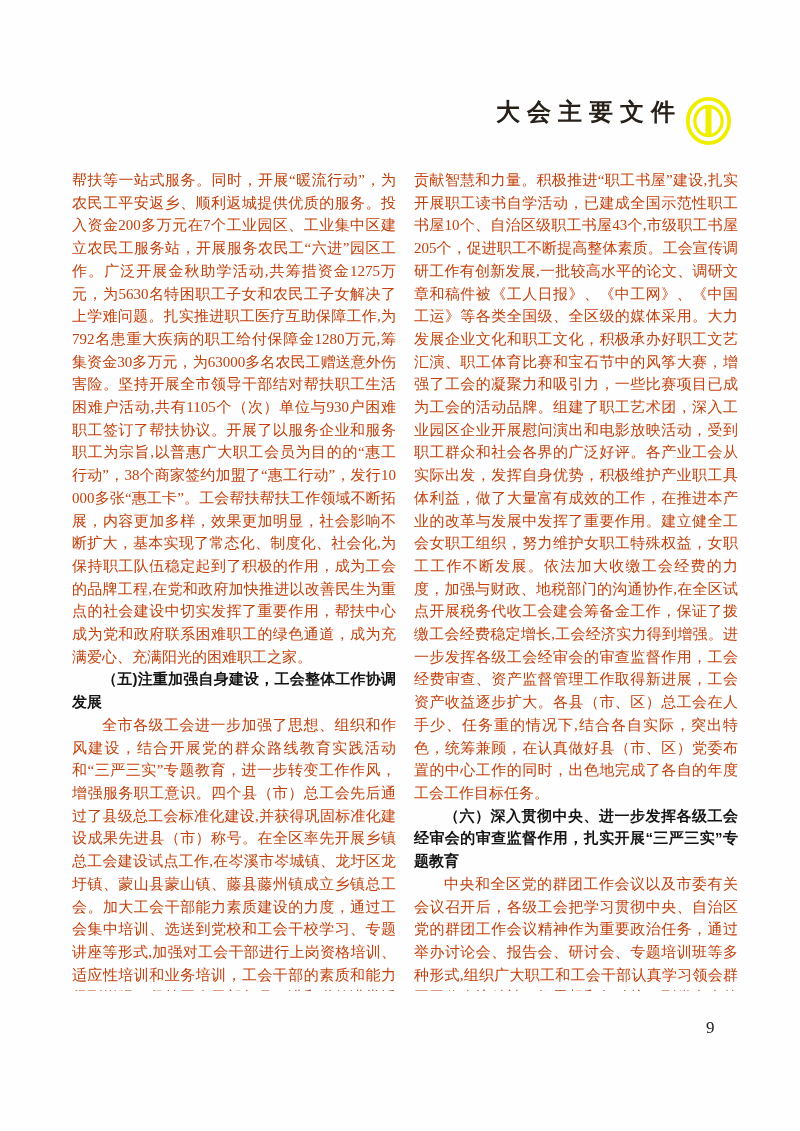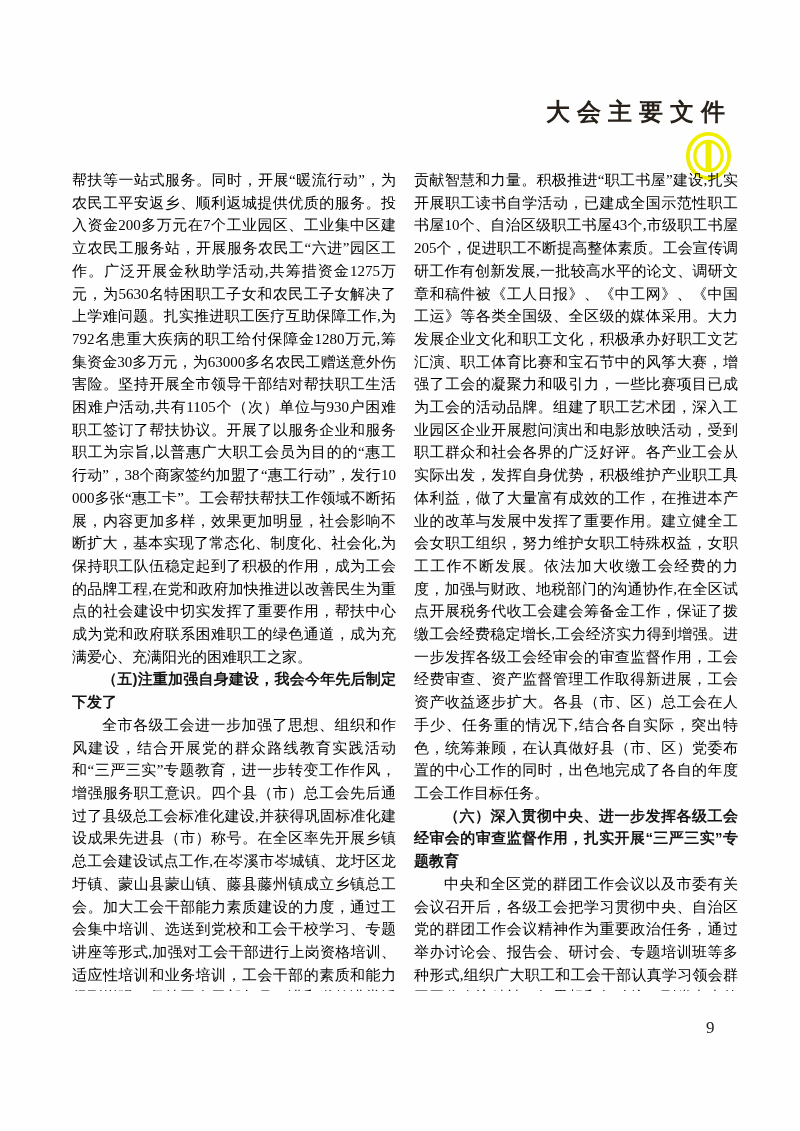--- a/index.html
+++ b/index.html
@@ -10,23 +10,22 @@
     background: #fefefe;
     overflow: hidden;
     font-family: "Liberation Serif", "DejaVu Serif", serif;
   }
   
   .header {
     position: absolute;
     top: 96px;
     right: 68px;
     display: flex;
-    align-items: flex-end;
+    align-items: flex-start;
     gap: 3px;
-    flex-direction: column;
   }
   .header-title {
     font-family: "Liberation Serif", "DejaVu Serif", serif;
     font-weight: 700;
     font-size: 24px;
     letter-spacing: 7px;
     color: #27211a;
     white-space: nowrap;
   }
   .emblem { width: 47px; height: 50px; display: block; }
@@ -42,21 +41,21 @@
     overflow: hidden;
   }
   .text-column {
     width: 324px;
     flex: 0 0 324px;
   }
   .block {
     margin: 0;
     font-size: 15px;
     line-height: 22.7px;
-    color: #000000;
+    color: #c2410c;
     text-align: justify;
     text-indent: 2em;
     word-break: break-all;
   }
   .block.continuation { text-indent: 0; }
   .block.heading {
     font-family: "Liberation Sans", "DejaVu Sans", sans-serif;
     font-weight: 700;
     color: #141414;
   }
@@ -81,21 +80,21 @@
         <ellipse cx="50" cy="52" rx="44" ry="47" fill="none" stroke="#f0ee00" stroke-width="8"></ellipse>
         <ellipse cx="50" cy="52" rx="29" ry="31" fill="none" stroke="#f0ee00" stroke-width="7"></ellipse>
         <rect x="43.5" y="23" width="13" height="58" fill="#f0ee00"></rect>
       </svg>
     </span>
   </div>
 
   <div class="article-body">
     <div class="text-column">
         <p class="block continuation">帮扶等一站式服务。同时，开展“暖流行动”，为农民工平安返乡、顺利返城提供优质的服务。投入资金200多万元在7个工业园区、工业集中区建立农民工服务站，开展服务农民工“六进”园区工作。广泛开展金秋助学活动,共筹措资金1275万元，为5630名特困职工子女和农民工子女解决了上学难问题。扎实推进职工医疗互助保障工作,为792名患重大疾病的职工给付保障金1280万元,筹集资金30多万元，为63000多名农民工赠送意外伤害险。坚持开展全市领导干部结对帮扶职工生活困难户活动,共有1105个（次）单位与930户困难职工签订了帮扶协议。开展了以服务企业和服务职工为宗旨,以普惠广大职工会员为目的的“惠工行动”，38个商家签约加盟了“惠工行动”，发行10000多张“惠工卡”。工会帮扶帮扶工作领域不断拓展，内容更加多样，效果更加明显，社会影响不断扩大，基本实现了常态化、制度化、社会化,为保持职工队伍稳定起到了积极的作用，成为工会的品牌工程,在党和政府加快推进以改善民生为重点的社会建设中切实发挥了重要作用，帮扶中心成为党和政府联系困难职工的绿色通道，成为充满爱心、充满阳光的困难职工之家。</p>
-        <p class="block heading">（五)注重加强自身建设，我会今年先后制定下发了</p>
+        <p class="block heading">（五)注重加强自身建设，工会整体工作协调发展</p>
         <p class="block paragraph">全市各级工会进一步加强了思想、组织和作风建设，结合开展党的群众路线教育实践活动和“三严三实”专题教育，进一步转变工作作风，增强服务职工意识。四个县（市）总工会先后通过了县级总工会标准化建设,并获得巩固标准化建设成果先进县（市）称号。在全区率先开展乡镇总工会建设试点工作,在岑溪市岑城镇、龙圩区龙圩镇、蒙山县蒙山镇、藤县藤州镇成立乡镇总工会。加大工会干部能力素质建设的力度，通过工会集中培训、选送到党校和工会干校学习、专题讲座等形式,加强对工会干部进行上岗资格培训、适应性培训和业务培训，工会干部的素质和能力得到增强。坚持工会干部每月一讲和道德讲堂活动，工会干部理论水平和业务能力显著提升，工会工作整体水平不断提高。我市工会与广东省肇庆市总工会、云浮市总工会分别签订工会合作框架协议，打造两地工会交流合作的平台和机制。加大工会宣传力度，建成开通梧州工会网,坚持正确舆论导向,办好《梧州工运》等刊物,加大对工人阶级主人翁作用的宣传，弘扬新时代劳模精神，弘扬主旋律,为推动我市经济保增长、促发展</p>
       </div>
     <div class="text-column">
         <p class="block continuation">贡献智慧和力量。积极推进“职工书屋”建设,扎实开展职工读书自学活动，已建成全国示范性职工书屋10个、自治区级职工书屋43个,市级职工书屋205个，促进职工不断提高整体素质。工会宣传调研工作有创新发展,一批较高水平的论文、调研文章和稿件被《工人日报》、《中工网》、《中国工运》等各类全国级、全区级的媒体采用。大力发展企业文化和职工文化，积极承办好职工文艺汇演、职工体育比赛和宝石节中的风筝大赛，增强了工会的凝聚力和吸引力，一些比赛项目已成为工会的活动品牌。组建了职工艺术团，深入工业园区企业开展慰问演出和电影放映活动，受到职工群众和社会各界的广泛好评。各产业工会从实际出发，发挥自身优势，积极维护产业职工具体利益，做了大量富有成效的工作，在推进本产业的改革与发展中发挥了重要作用。建立健全工会女职工组织，努力维护女职工特殊权益，女职工工作不断发展。依法加大收缴工会经费的力度，加强与财政、地税部门的沟通协作,在全区试点开展税务代收工会建会筹备金工作，保证了拨缴工会经费稳定增长,工会经济实力得到增强。进一步发挥各级工会经审会的审查监督作用，工会经费审查、资产监督管理工作取得新进展，工会资产收益逐步扩大。各县（市、区）总工会在人手少、任务重的情况下,结合各自实际，突出特色，统筹兼顾，在认真做好县（市、区）党委布置的中心工作的同时，出色地完成了各自的年度工会工作目标任务。</p>
         <p class="block heading">（六）深入贯彻中央、进一步发挥各级工会经审会的审查监督作用，扎实开展“三严三实”专题教育</p>
         <p class="block paragraph">中央和全区党的群团工作会议以及市委有关会议召开后，各级工会把学习贯彻中央、自治区党的群团工作会议精神作为重要政治任务，通过举办讨论会、报告会、研讨会、专题培训班等多种形式,组织广大职工和工会干部认真学习领会群团工作会议精神，把思想和行动统一到党中央的战略决策部署和对工会工作的重要指示精神上来，以学习贯彻中央、全区党的群团工作会议精神以及市委有关部署为动力,促进工会各项工作。我会今年先后制定下发了《2015年全市企业集中建会活动实施方案》、《梧州市总工会关于深入开展“六有”工会创建活动的实施方案》、《梧州市总工会开展“特色建会”活动工作方案》、《梧州市总工会关于开展“访企业、问实情、优服务”走访调研活动工作方案》、</p>
       </div>
   </div>
 
   <div class="page-number">9</div>

